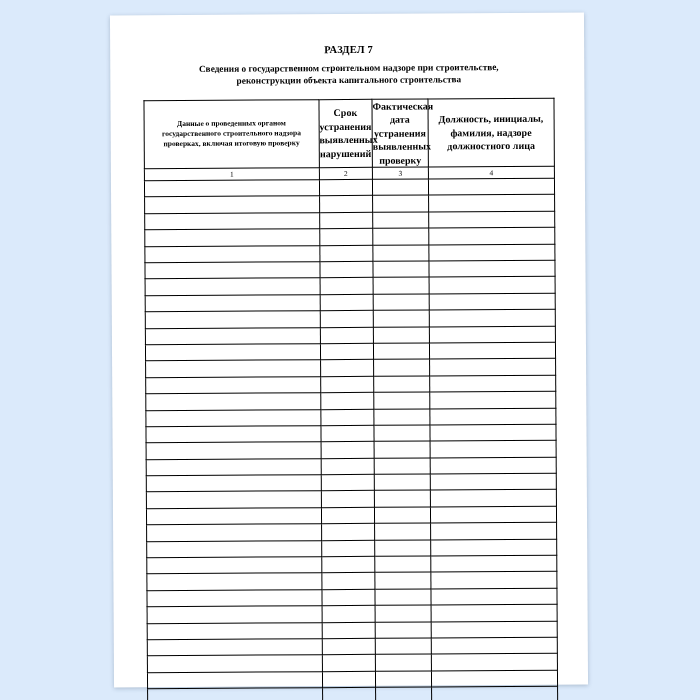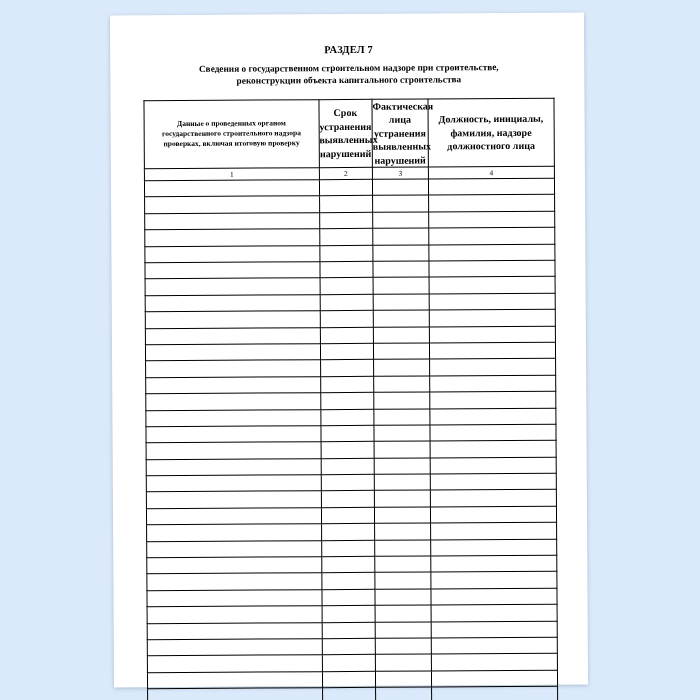--- a/index.html
+++ b/index.html
@@ -105,21 +105,21 @@
         <colgroup>
           <col class="c1">
             <col class="c2">
             <col class="c3">
             <col class="c4">
         </colgroup>
         <thead>
           <tr>
             <th class="c1">Данные о проведенных органом государственного строительного надзора проверках, включая итоговую проверку</th>
             <th>Срок устранения выявленных нарушений</th>
-            <th>Фактическая лица устранения выявленных нарушений</th>
+            <th>Фактическая дата устранения выявленных проверку</th>
             <th>Должность, инициалы, фамилия, надзоре должностного лица</th>
           </tr>
           <tr class="numrow">
             <td>1</td>
             <td>2</td>
             <td>3</td>
             <td>4</td>
           </tr>
         </thead>
         <tbody id="table-body">

